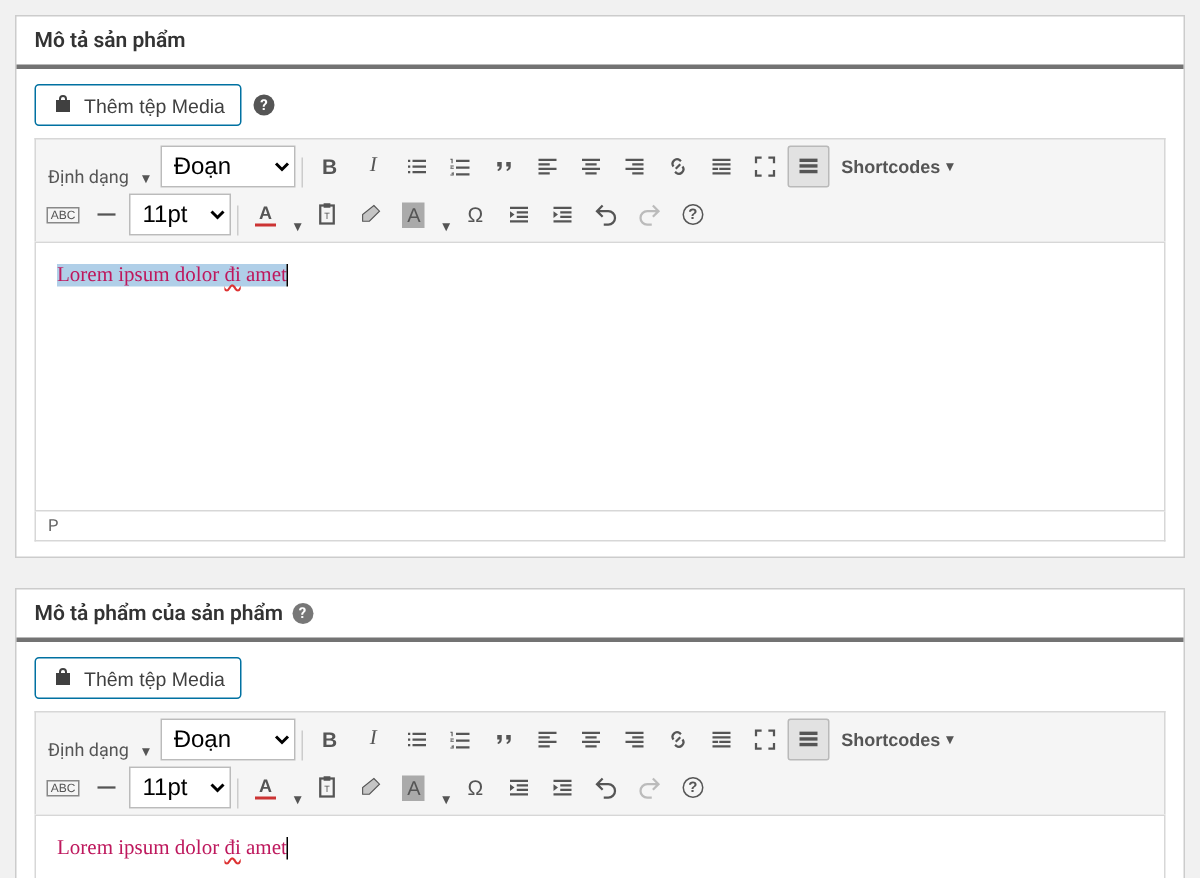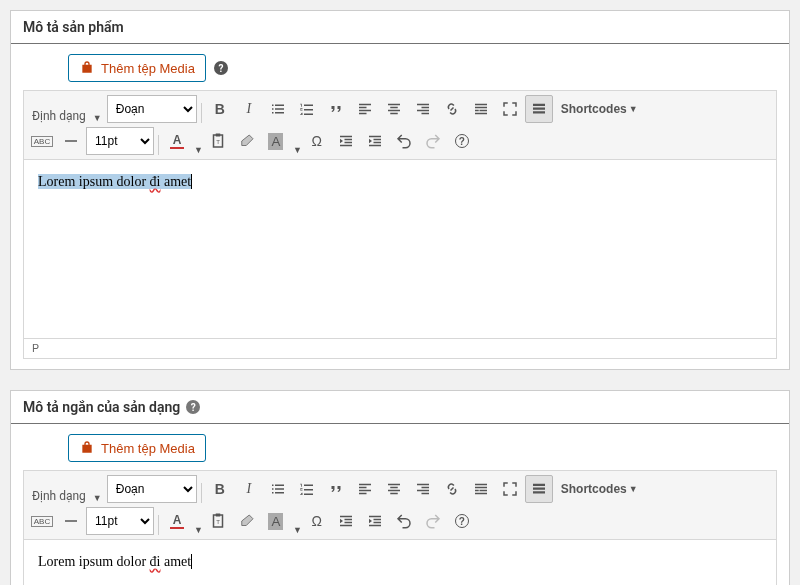--- a/index.html
+++ b/index.html
@@ -1,37 +1,37 @@
 <!DOCTYPE html>
 <html><head>
 <meta charset="utf-8">
 <style>
 * { box-sizing: border-box; margin: 0; padding: 0; }
 body { font-family: -apple-system, BlinkMacSystemFont, "Segoe UI", Roboto, sans-serif; font-size: 13px; background: #f1f1f1; color: #444; }
 .wrap { padding: 10px; }
 .panel { background: #fff; border: 1px solid #ccc; margin-bottom: 20px; }
-.panel-header { border-bottom: 1px solid #737373; padding: 8px 12px; display: flex; align-items: center; gap: 6px; }
+.panel-header { border-bottom: 3px solid #737373; padding: 8px 12px; display: flex; align-items: center; gap: 6px; }
 .panel-title { font-size: 14px; font-weight: 600; color: #333; }
 .help-icon { display: inline-flex; align-items: center; justify-content: center; width: 14px; height: 14px; border-radius: 50%; background: #777; color: #fff; font-size: 10px; font-weight: bold; }
 .panel-body { padding: 10px 12px; }
-.media-btn { display: inline-flex; align-items: center; gap: 6px; border: 1px solid #0071a1; background: #fff; color: #c2410c; padding: 5px 10px; border-radius: 3px; cursor: pointer; font-size: 13px; margin-left: 45px; }
+.media-btn { display: inline-flex; align-items: center; gap: 6px; border: 1px solid #0071a1; background: #fff; color: #404040; padding: 5px 10px; border-radius: 3px; cursor: pointer; font-size: 13px; }
 .media-btn svg { width: 16px; height: 16px; }
 .media-row { display: flex; align-items: center; gap: 8px; margin-bottom: 8px; }
 .help-dark { display: inline-flex; align-items: center; justify-content: center; width: 14px; height: 14px; border-radius: 50%; background: #555; color: #fff; font-size: 10px; font-weight: bold; }
 .toolbar { background: #f5f5f5; border: 1px solid #d7d7d7; border-bottom: none; padding: 2px; }
 .toolbar-row { display: flex; align-items: flex-end; gap: 1px; padding: 2px; }
 .tb-btn { display: inline-flex; align-items: center; justify-content: center; width: 28px; height: 28px; border: 1px solid transparent; background: transparent; cursor: pointer; color: #555; border-radius: 2px; }
 .tb-btn svg { width: 18px; height: 18px; }
 .tb-btn.boxed { background: #e2e2e2; border: 1px solid #b9b9b9; }
-.tb-select { height: 28px; border: 1px solid #bbb; background: #fff; font-size: 12px; padding: 0 4px; }
+.tb-select { height: 28px; border: 1px solid #bbb; background: #fff; font-size: 16px; padding: 0 4px; }
 .tb-label { font-size: 12px; color: #555; padding: 0 4px; }
 .tb-arrow { font-size: 9px; color: #555; margin-left: 2px; }
 .tb-text-btn { display: inline-flex; align-items: center; height: 28px; padding: 0 6px; background: transparent; border: 1px solid transparent; cursor: pointer; color: #555; font-size: 12px; font-weight: bold; }
 .tb-sep { width: 1px; height: 20px; background: #ccc; margin: 0 3px; }
-.editor-content { border: 1px solid #d7d7d7; background: #fff; min-height: 180px; padding: 14px; font-family: Georgia, serif; font-size: 14px; color: #000000; }
+.editor-content { border: 1px solid #d7d7d7; background: #fff; min-height: 180px; padding: 14px; font-family: Georgia, serif; font-size: 14px; color: #be185d; }
 .editor-content.short { min-height: 60px; }
 .sel-text { background: #b0cfe8; }
 .cursor { border-right: 1px solid #000; }
 .wavy { text-decoration: underline wavy #d33; text-underline-offset: 2px; }
 .editor-footer { border: 1px solid #d7d7d7; border-top: none; font-size: 11px; color: #666; }
 .footer-row { padding: 3px 8px; border-top: 1px solid #e5e5e5; }
 .footer-row:first-child { border-top: none; }
 .font-color-bar { width: 14px; height: 2px; background: #c33; margin-top: 1px; }
 .bg-highlight { background: #aaa; padding: 1px 3px; }
 .abc-box { display: inline-block; border: 1px solid #888; font-size: 8px; padding: 0 2px; font-weight: normal; color: #555; }
@@ -196,21 +196,21 @@
       <span class="sel-text"><span>Lorem ipsum dolor </span><span class="wavy">đi</span><span> amet</span></span><span class="cursor"></span>
     </div>
     <div class="editor-footer">
       <div class="footer-row">P</div>
     </div>
   </div>
 </div>
 
 <div class="panel">
   <div class="panel-header">
-    <span class="panel-title">Mô tả ngắn của sản dạng</span>
+    <span class="panel-title">Mô tả phẩm của sản phẩm</span>
     <span class="help-icon">?</span>
   </div>
   <div class="panel-body">
     <div class="media-row">
       <button class="media-btn">
         <svg viewBox="0 0 24 24">
               <path fill="currentColor" d="M12 2a4 4 0 014 4v1h3v12H5V7h3V6a4 4 0 014-4zm0 2a2 2 0 00-2 2v1h4V6a2 2 0 00-2-2zm0 6a3 3 0 110 6 3 3 0 010-6z"></path>
             </svg>
         <span>Thêm tệp Media</span>
       </button>

